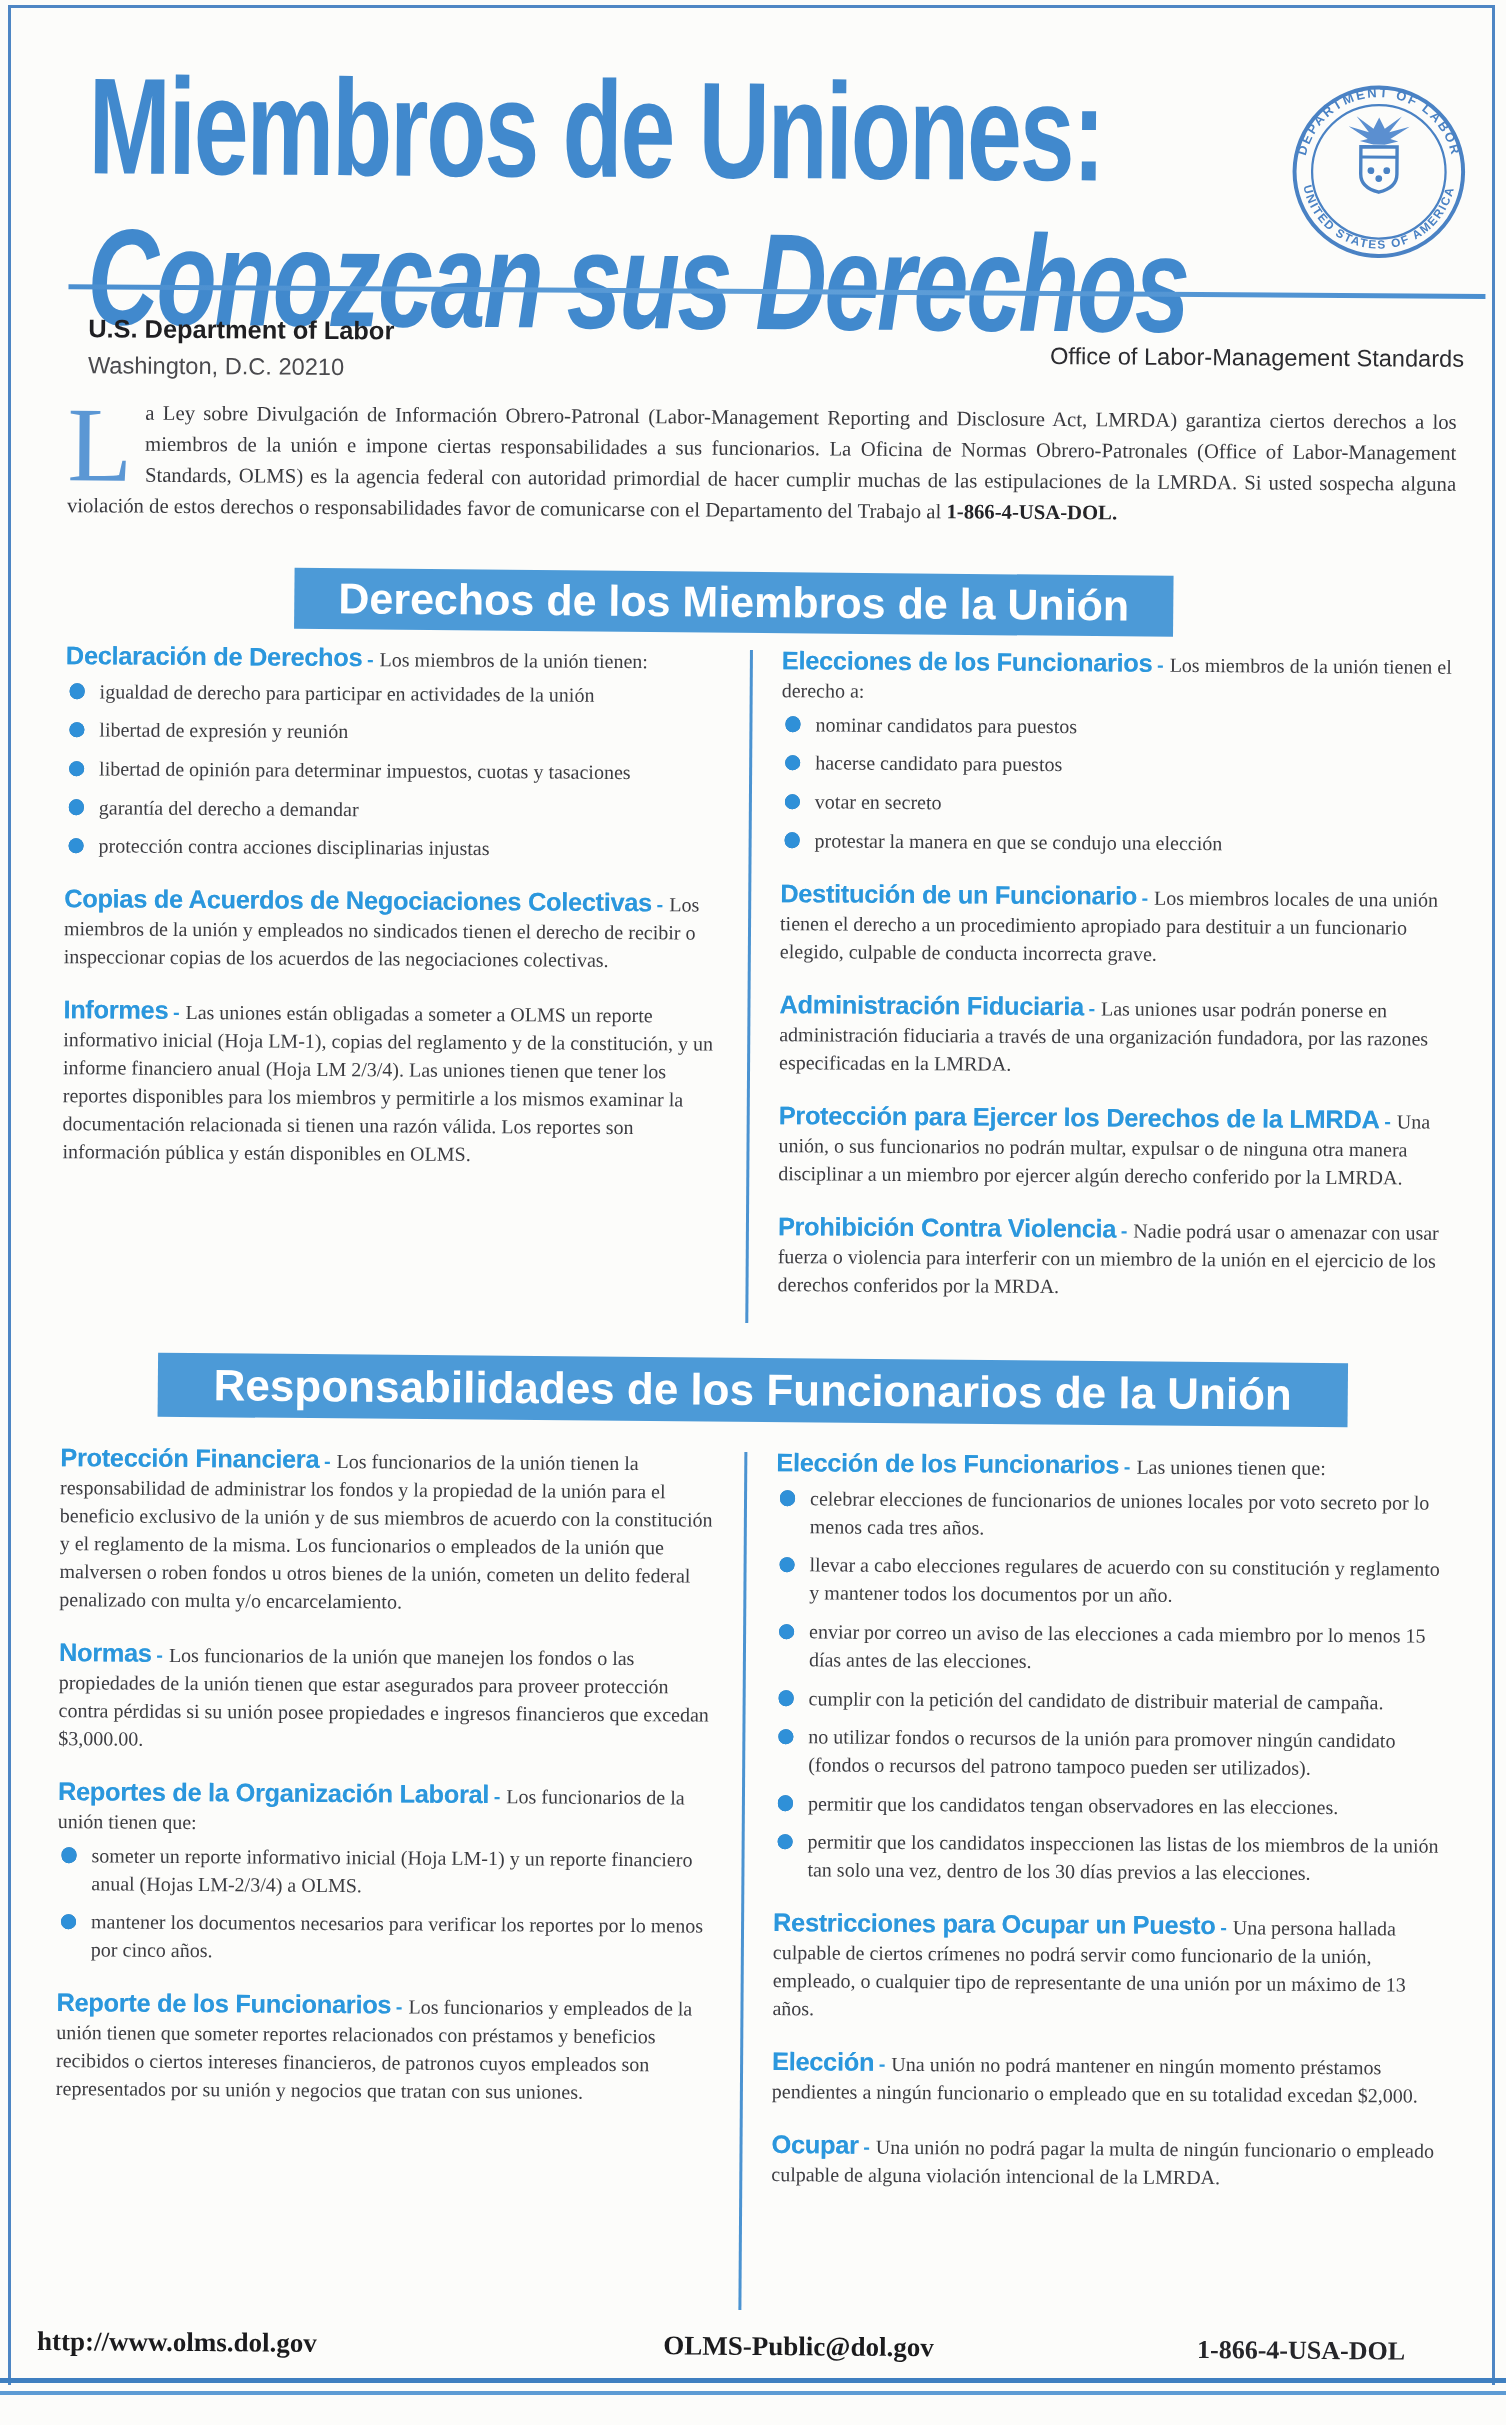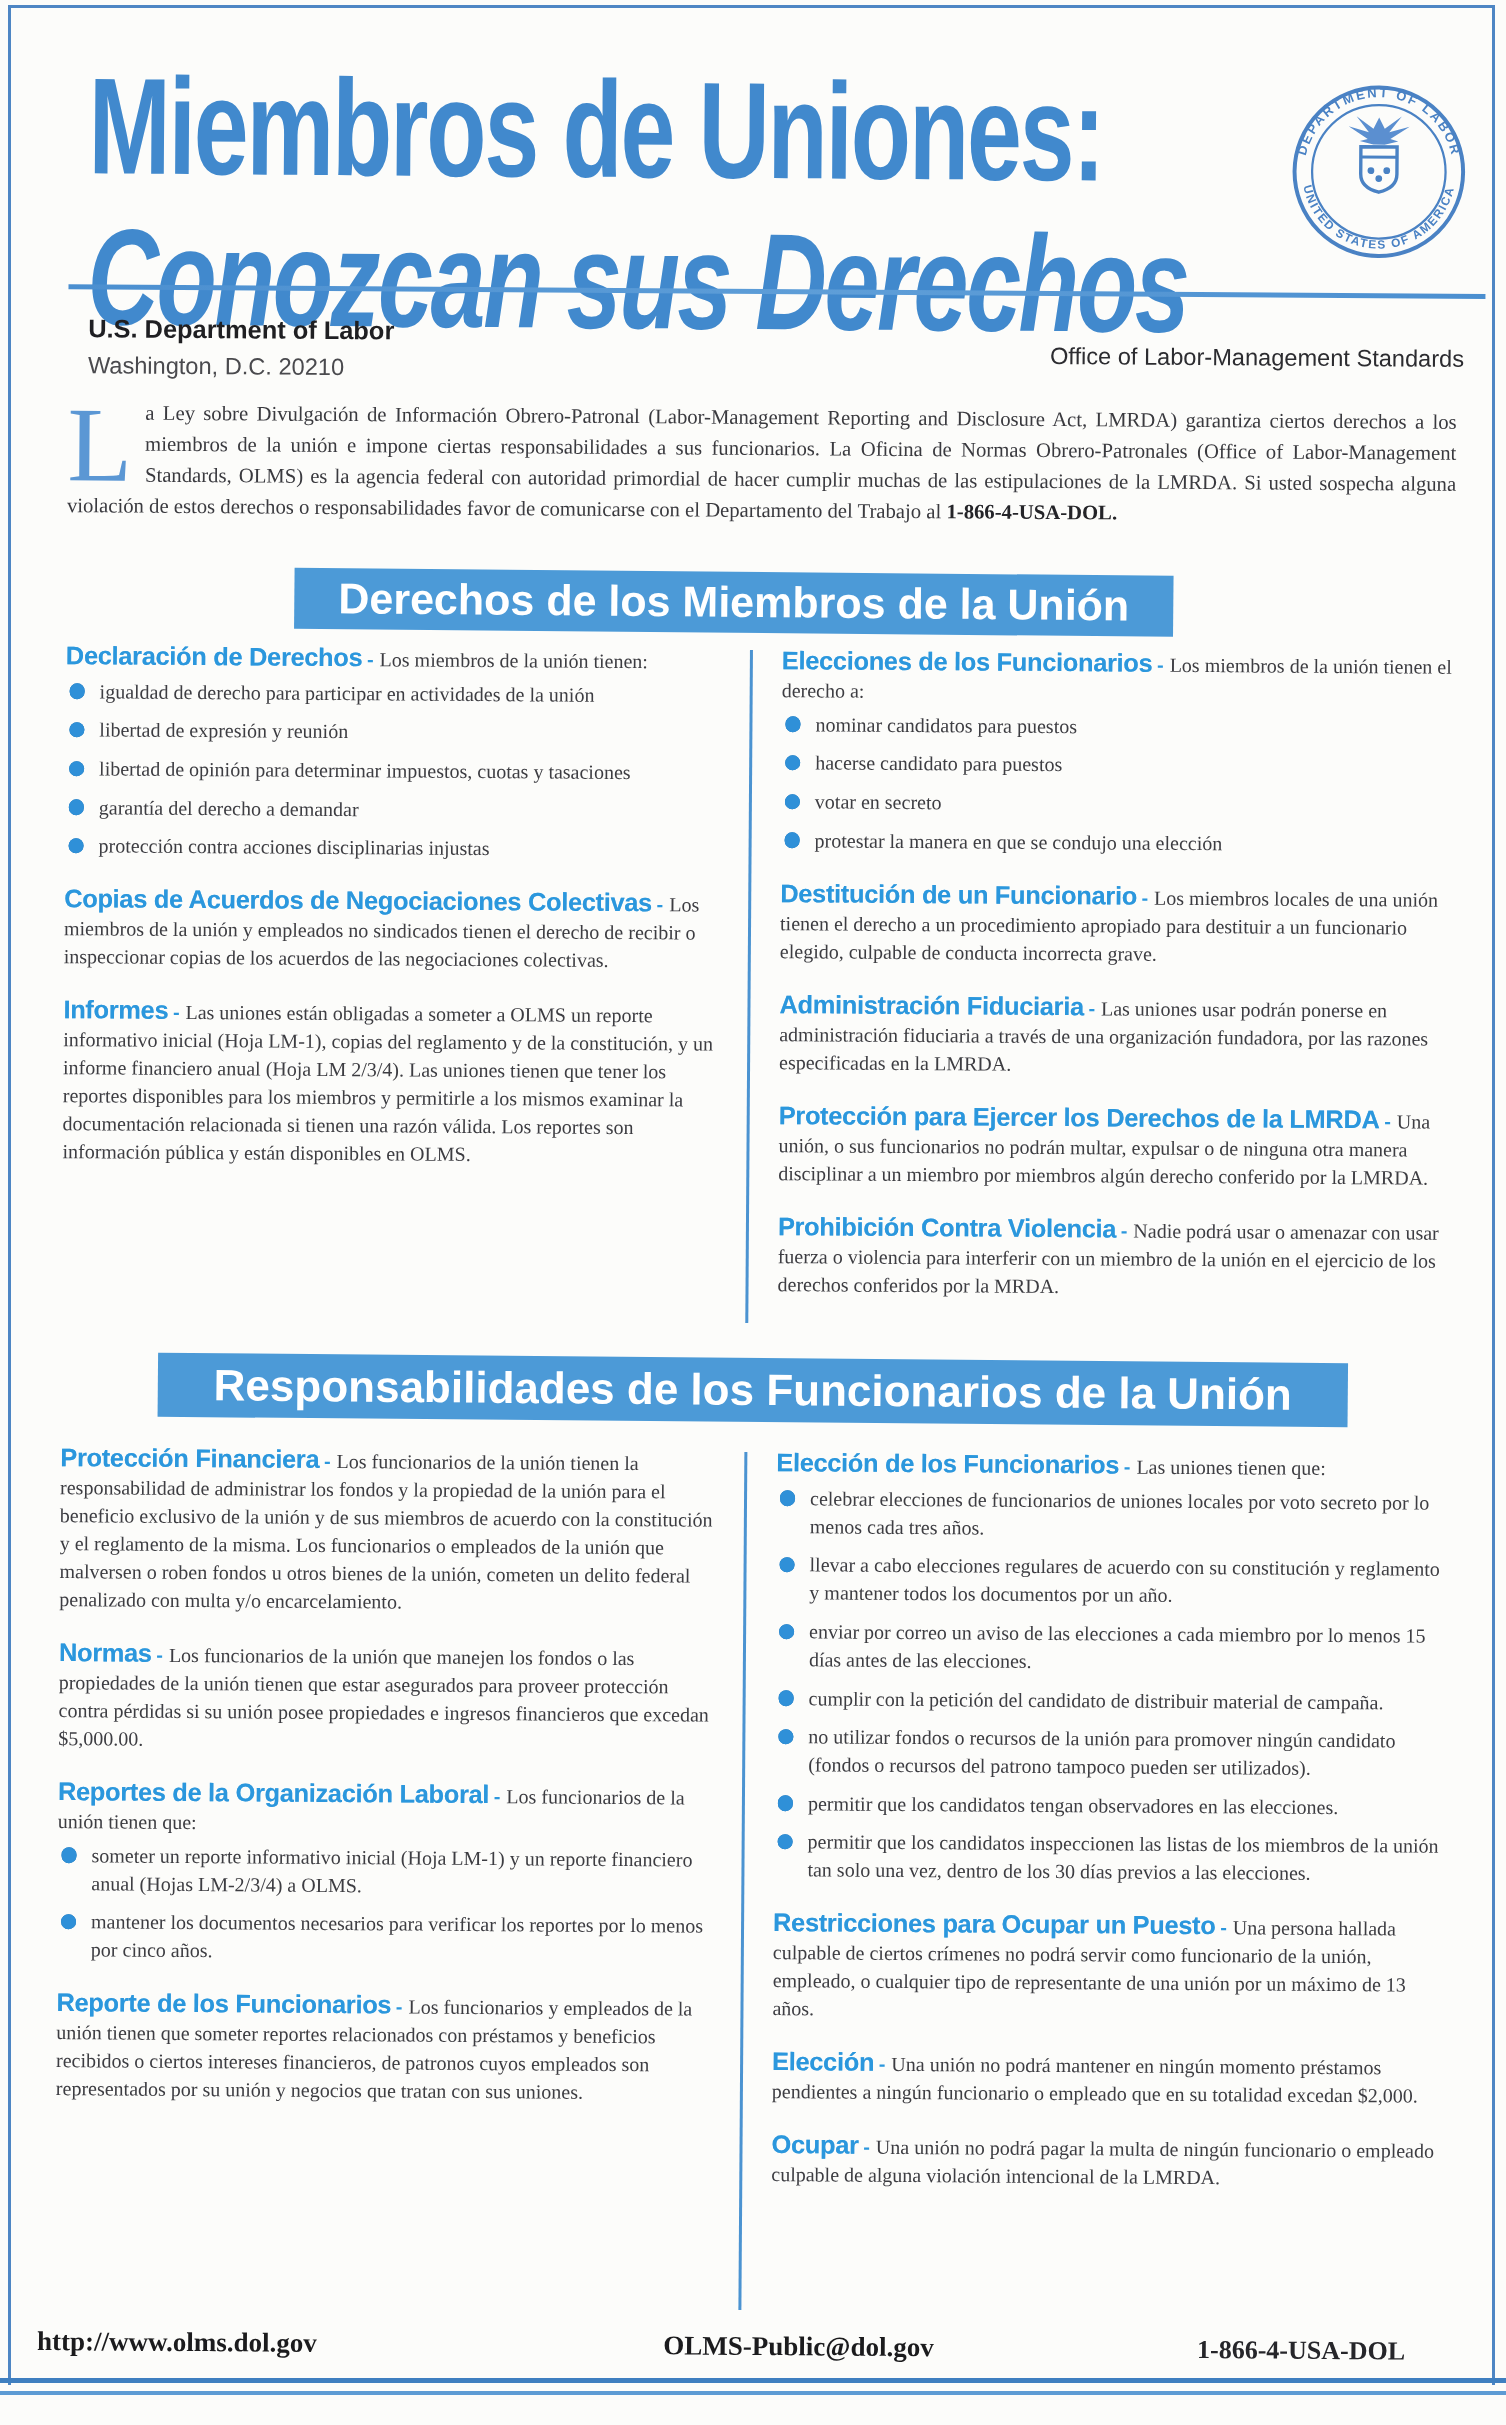--- a/index.html
+++ b/index.html
@@ -151,39 +151,39 @@
           <li>protestar la manera en que se condujo una elección</li>
         </ul>
       </div>
       <div class="item">
         <p class="lead"><span class="h">Destitución de un Funcionario</span><span class="sep">-</span><span>Los miembros locales de una unión tienen el derecho a un procedimiento apropiado para destituir a un funcionario elegido, culpable de conducta incorrecta grave.</span></p>
       </div>
       <div class="item">
         <p class="lead"><span class="h">Administración Fiduciaria</span><span class="sep">-</span><span>Las uniones usar podrán ponerse en administración fiduciaria a través de una organización fundadora, por las razones especificadas en la LMRDA.</span></p>
       </div>
       <div class="item">
-        <p class="lead"><span class="h">Protección para Ejercer los Derechos de la LMRDA</span><span class="sep">-</span><span>Una unión, o sus funcionarios no podrán multar, expulsar o de ninguna otra manera disciplinar a un miembro por miembros algún derecho conferido por la LMRDA.</span></p>
+        <p class="lead"><span class="h">Protección para Ejercer los Derechos de la LMRDA</span><span class="sep">-</span><span>Una unión, o sus funcionarios no podrán multar, expulsar o de ninguna otra manera disciplinar a un miembro por ejercer algún derecho conferido por la LMRDA.</span></p>
       </div>
       <div class="item">
         <p class="lead"><span class="h">Prohibición Contra Violencia</span><span class="sep">-</span><span>Nadie podrá usar o amenazar con usar fuerza o violencia para interferir con un miembro de la unión en el ejercicio de los derechos conferidos por la MRDA.</span></p>
       </div>
     </div>
   </div>
 
   <div class="banner banner2">Responsabilidades de los Funcionarios de la Unión</div>
 
   <div class="cols cols2">
     <div class="vline"></div>
 
     <div class="colL">
       <div class="item">
         <p class="lead"><span class="h">Protección Financiera</span><span class="sep">-</span><span>Los funcionarios de la unión tienen la responsabilidad de administrar los fondos y la propiedad de la unión para el beneficio exclusivo de la unión y de sus miembros de acuerdo con la constitución y el reglamento de la misma. Los funcionarios o empleados de la unión que malversen o roben fondos u otros bienes de la unión, cometen un delito federal penalizado con multa y/o encarcelamiento.</span></p>
       </div>
       <div class="item">
-        <p class="lead"><span class="h">Normas</span><span class="sep">-</span><span>Los funcionarios de la unión que manejen los fondos o las propiedades de la unión tienen que estar asegurados para proveer protección contra pérdidas si su unión posee propiedades e ingresos financieros que excedan $5,000.00.</span></p>
+        <p class="lead"><span class="h">Normas</span><span class="sep">-</span><span>Los funcionarios de la unión que manejen los fondos o las propiedades de la unión tienen que estar asegurados para proveer protección contra pérdidas si su unión posee propiedades e ingresos financieros que excedan $3,000.00.</span></p>
       </div>
       <div class="item">
         <p class="lead"><span class="h">Reportes de la Organización Laboral</span><span class="sep">-</span><span>Los funcionarios de la unión tienen que:</span></p>
         <ul class="bullets">
           <li>someter un reporte informativo inicial (Hoja LM-1) y un reporte financiero anual (Hojas LM-2/3/4) a OLMS.</li>
           <li>mantener los documentos necesarios para verificar los reportes por lo menos por cinco años.</li>
         </ul>
       </div>
       <div class="item">
         <p class="lead"><span class="h">Reporte de los Funcionarios</span><span class="sep">-</span><span>Los funcionarios y empleados de la unión tienen que someter reportes relacionados con préstamos y beneficios recibidos o ciertos intereses financieros, de patronos cuyos empleados son representados por su unión y negocios que tratan con sus uniones.</span></p>

